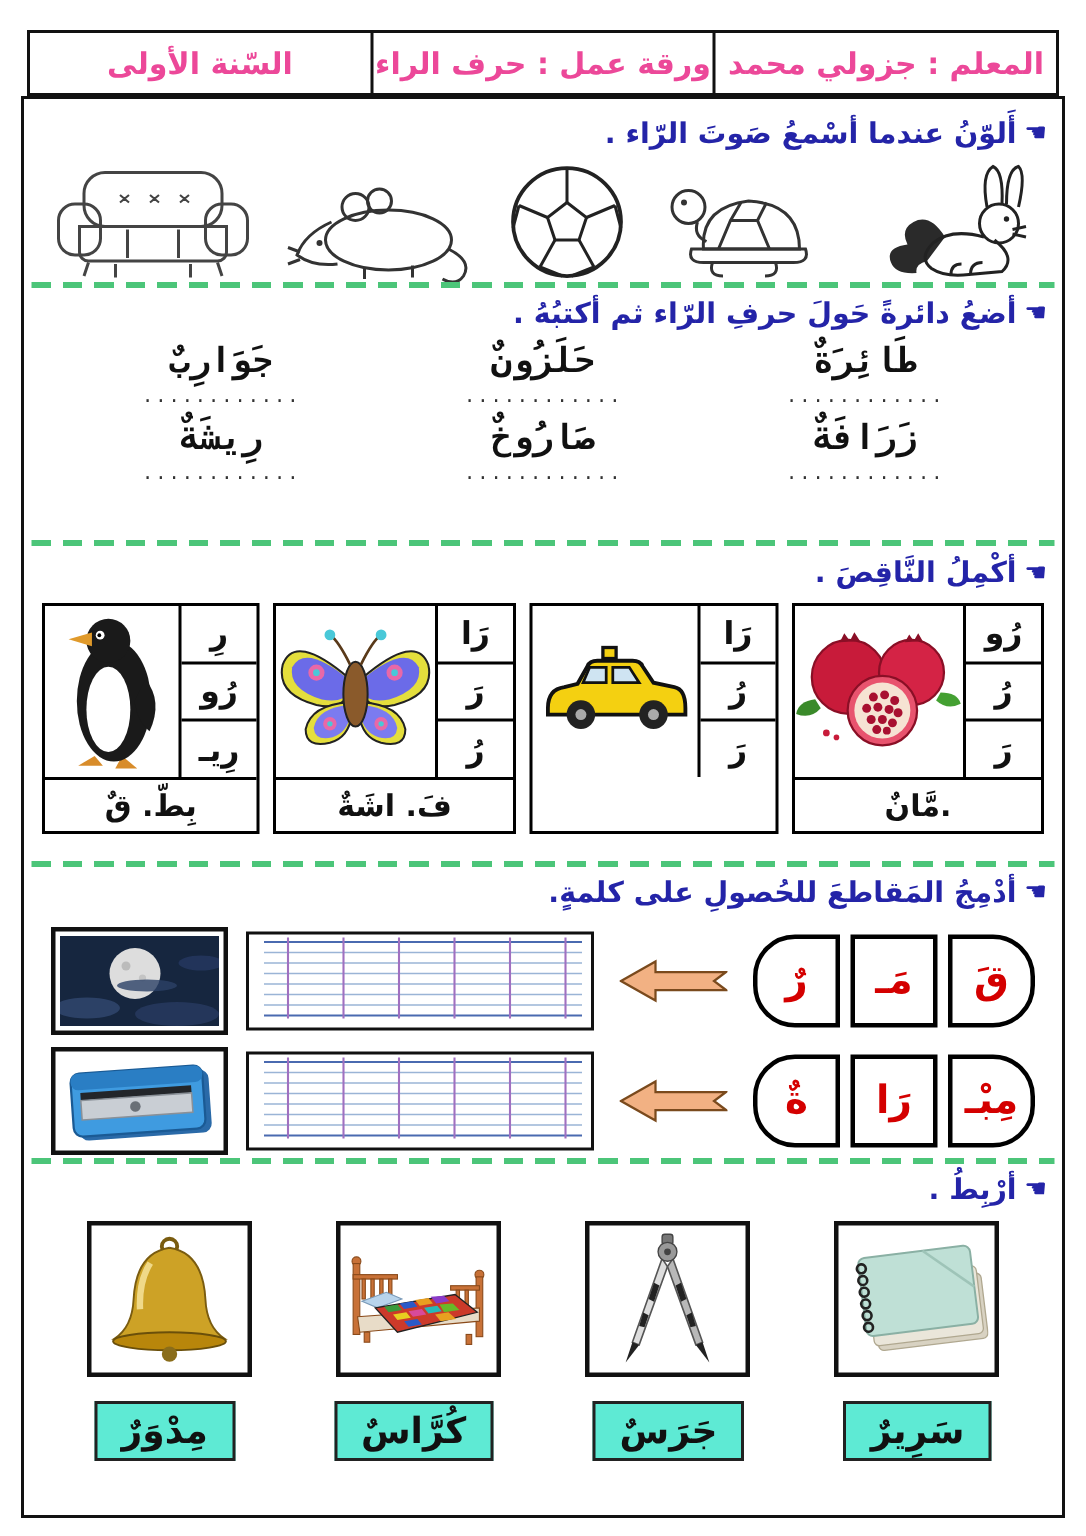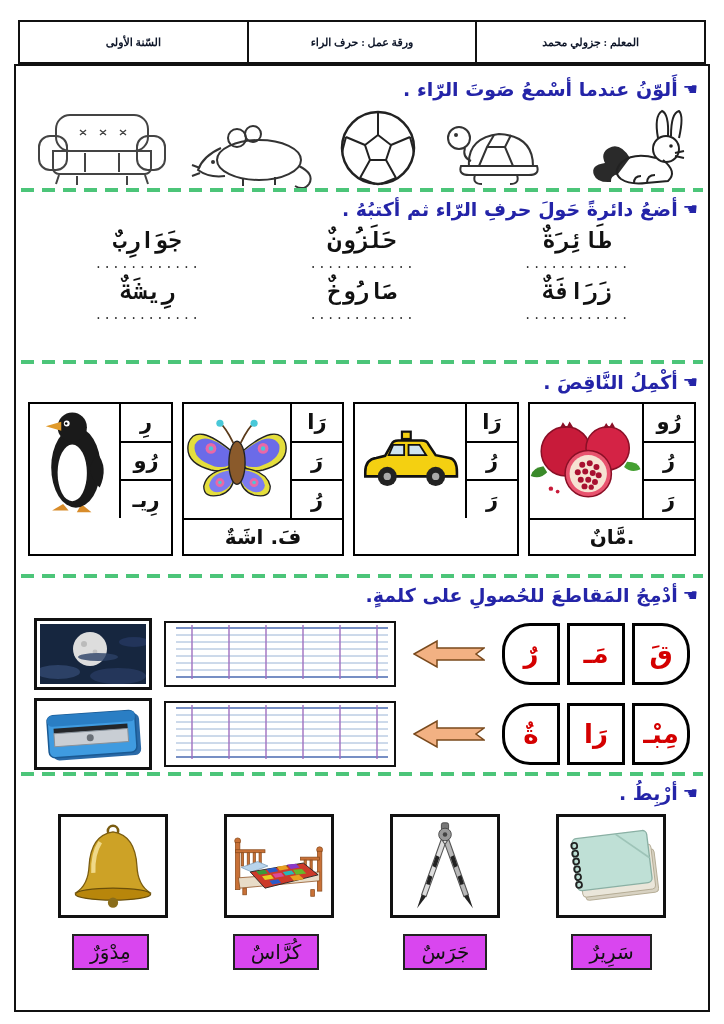--- a/index.html
+++ b/index.html
@@ -2,21 +2,21 @@
 <html lang="ar"><head>
 <meta charset="utf-8">
 <style>
   html,body{margin:0;padding:0;background:#fff;font-family:"DejaVu Sans",sans-serif;}
   .page{position:relative;width:724px;height:1024px;background:#fff;overflow:hidden;}
 
   
   .hdr{position:absolute;top:20px;left:18px;right:18px;height:40px;border:2px solid #111;
        display:flex;direction:rtl;background:#fff;}
   .hcell{flex:1;display:flex;align-items:center;justify-content:center;
-         font-size:11px;font-weight:bold;color:#0f172a;font-family:Liberation Serif, serif;}
+         font-size:20px;font-weight:bold;color:#ec4899;}
   .hcell:not(:first-child){border-right:2px solid #111;}
 
   
   .content{position:absolute;top:64px;left:14px;width:692px;height:944px;border:2px solid #111;background:#fff;}
 
   .sec-title{position:absolute;right:10px;direction:rtl;color:#2424a8;font-weight:bold;
              font-size:19px;display:flex;align-items:center;gap:5px;}
   .hand{font-size:17px;line-height:1;}
 
   .divider{position:absolute;left:5px;right:5px;height:4px;
@@ -57,22 +57,22 @@
   .arrow-wrap{margin:0 17px;display:flex;align-items:center;}
   .gridbox{width:228px;height:62px;border:2px solid #111;background:#fff;}
   .s4-img{width:112px;height:66px;border:3px solid #111;background:#fff;margin-right:12px;
           display:flex;align-items:center;justify-content:center;overflow:hidden;}
 
   
   .s5-images{position:absolute;top:748px;left:14px;right:14px;display:flex;justify-content:space-around;}
   .imgbox{width:104px;height:98px;border:3px solid #111;background:#fff;
           display:flex;align-items:center;justify-content:center;overflow:hidden;}
   .s5-labels{position:absolute;top:868px;left:14px;right:14px;display:flex;justify-content:space-around;}
-  .ylabel{background:#d946ef;border:2px solid #222;padding:4px 16px;font-size:20px;
-          font-weight:normal;direction:rtl;color:#111;}
+  .ylabel{background:#5eead4;border:2px solid #222;padding:4px 16px;font-size:24px;
+          font-weight:bold;direction:rtl;color:#111;}
 
   svg{display:block;}
 </style>
 </head>
 <body>
 
 <div class="page">
 
   <div class="hdr">
     <div class="hcell">المعلم : جزولي محمد</div>
@@ -314,20 +314,21 @@
               <ellipse cx="44" cy="66" rx="27" ry="44" fill="#1a1a1a"></ellipse>
               <circle cx="40" cy="22" r="16" fill="#1a1a1a"></circle>
               <ellipse cx="40" cy="72" rx="16" ry="31" fill="#fff"></ellipse>
               <polygon points="11,21 28,16 28,26" fill="#e09a2b"></polygon>
               <circle cx="34" cy="18" r="3.2" fill="#fff"></circle>
                 <circle cx="33.4" cy="18" r="1.4" fill="#000"></circle>
               <path d="M67 50 q13 16 3 38 q-9 -7 -11 -22 z" fill="#1a1a1a"></path>
             </svg>
           </div>
         </div>
+        <div class="card-word">بِطّ. قٌ</div>
       </div>
     </div>
 
     <div class="divider" style="top:508px;"></div>
 
     <div class="sec-title" style="top:518px;">
       <span class="hand">☚</span>
       <span>أدْمِجُ المَقاطعَ للحُصولِ على كلمةٍ.</span>
     </div>
 

